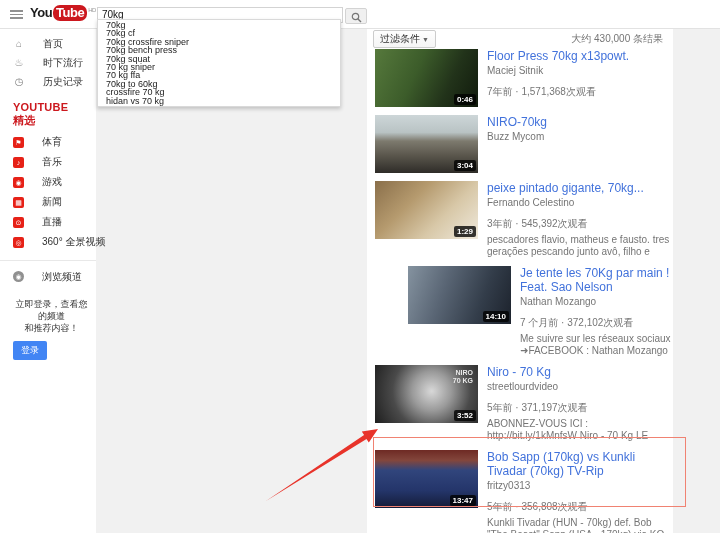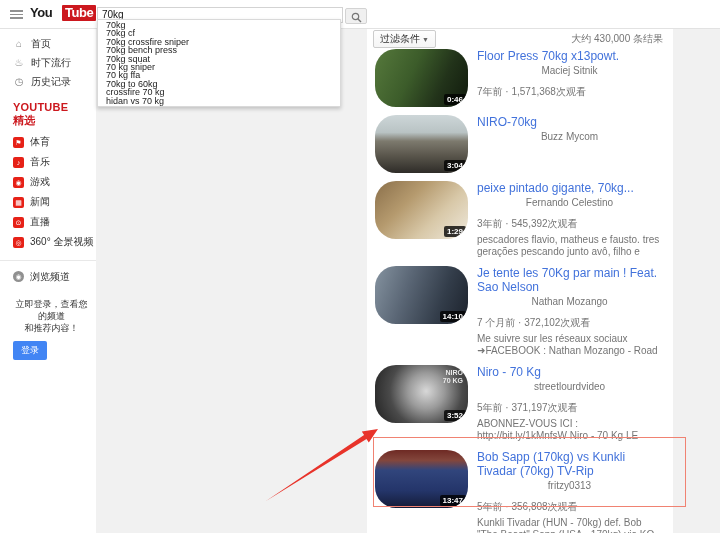--- a/index.html
+++ b/index.html
@@ -8,64 +8,64 @@
     background:#f1f1f1;
     font-family:"Liberation Sans","DejaVu Sans",sans-serif;
     -webkit-font-smoothing:antialiased;
   }
   
   .topbar{position:absolute;left:0;top:0;width:720px;height:28px;background:#fff;
     border-bottom:1px solid #e2e2e2;z-index:20;}
   .hamburger{position:absolute;left:10px;top:10px;width:13px;height:9px;cursor:pointer;}
   .hamburger span{display:block;height:1.5px;background:#909090;margin-bottom:2px;}
   .logo{position:absolute;left:30px;top:5px;font-weight:700;font-size:13px;letter-spacing:-0.5px;color:#1b1b1b;}
-  .logo .tube{display:inline-block;background:#cc181e;color:#fff;border-radius:1px;padding:0 3px 1px 3px;margin-left:10px;}
+  .logo .tube{display:inline-block;background:#cc181e;color:#fff;border-radius:7px;padding:0 3px 1px 3px;margin-left:1px;}
   .logo sup{font-size:6px;color:#999;font-weight:400;margin-left:1px;}
   .searchwrap{position:absolute;left:97px;top:4px;}
   .searchbox{width:236px;height:14px;border:1px solid #d3d3d3;font-size:10px;padding:0 4px;color:#111;
     font-family:inherit;background:#fff;outline:none;}
   .searchbtn{position:absolute;left:248px;top:4px;width:22px;height:16px;background:#f0f0f0;
     border:1px solid #d3d3d3;border-radius:2px;padding:0;cursor:pointer;}
   .searchbtn svg{display:block;margin:2px auto 0;}
   
   .dropdown{position:absolute;left:97px;top:19px;width:242px;background:#fff;
     border:1px solid #d9d9d9;box-shadow:0 2px 4px rgba(0,0,0,.2);z-index:25;padding:1px 0;}
   .dropdown div{font-size:9px;line-height:8.4px;padding:0 8px;color:#222;white-space:nowrap;cursor:pointer;}
   
   .sidebar{position:absolute;left:0;top:28px;width:96px;height:505px;background:#fff;z-index:10;}
   .nav-row,.chan-row,.browse-row{display:flex;align-items:center;height:19px;padding-left:13px;cursor:pointer;}
   .chan-row{height:20px;}
   .nav-row .g{width:12px;font-size:10px;color:#888;text-align:center;}
-  .nav-row .t,.chan-row .t,.browse-row .t{font-size:10px;color:#333;margin-left:6px;white-space:nowrap;}
+  .nav-row .t,.chan-row .t,.browse-row .t{font-size:10px;color:#333;margin-left:18px;white-space:nowrap;}
   .sec-label{font-size:11px;color:#cc181e;font-weight:700;padding:10px 17px 4px 13px;letter-spacing:.2px;}
   .chan-row .g{width:11px;height:11px;background:#e62117;border-radius:2px;color:#fff;font-size:7px;
     line-height:11px;text-align:center;flex:none;}
   .side-divider{border-top:1px solid #e8e8e8;margin:8px 0 6px 0;}
   .browse-row .g{width:11px;height:11px;border-radius:50%;background:#909090;color:#fff;font-size:7px;
     line-height:11px;text-align:center;flex:none;}
   .promo{font-size:9px;color:#333;line-height:12px;padding:12px 6px 0 13px;text-align:center;}
   .signin-btn{margin:7px 0 0 13px;background:#4285f4;color:#fff;border:none;border-radius:2px;
     font-size:9px;padding:3px 8px;cursor:pointer;font-family:inherit;}
   
   .results-panel{position:absolute;left:367px;top:28px;width:306px;height:505px;background:#fff;z-index:5;}
   .results-head{display:flex;justify-content:space-between;align-items:center;padding:3px 10px 0 6px;height:16px;}
   .filter-btn{font-size:10px;color:#333;background:linear-gradient(#fefefe,#f5f5f5);
     border:1px solid #ccc;border-radius:2px;padding:1px 6px;cursor:pointer;font-family:inherit;}
   .filter-btn .caret{font-size:7px;color:#666;margin-left:2px;}
   .results-count{font-size:10px;color:#757575;}
   .rows{padding:2px 0 0 8px;}
   .row{display:flex;margin-bottom:8px;}
-  .thumb{width:93px;height:58px;position:relative;flex:none;cursor:pointer;overflow:hidden;border-radius:21px;}
+  .thumb{width:103px;height:58px;position:relative;flex:none;cursor:pointer;overflow:hidden;}
   .dur{position:absolute;right:2px;bottom:2px;background:rgba(0,0,0,.78);color:#fff;
     font-size:8px;font-weight:700;padding:0 3px;border-radius:2px;line-height:11px;}
   .ovl{position:absolute;font-weight:700;white-space:pre;}
   .meta-col{margin-left:9px;width:185px;}
   .vtitle{font-size:12px;line-height:14px;color:#4272db;cursor:pointer;display:block;
     max-height:28px;overflow:hidden;}
-  .vchan{font-size:10px;color:#757575;margin-top:2px;cursor:pointer;text-align:center;}
+  .vchan{font-size:10px;color:#757575;margin-top:2px;cursor:pointer;}
   .vmeta{font-size:10px;color:#757575;margin-top:9px;}
   .vdesc{font-size:10px;color:#757575;line-height:12px;margin-top:3px;max-height:24px;overflow:hidden;}
   
   .hl-box{position:absolute;left:373px;top:437px;width:311px;height:68px;
     border:1px solid #f08272;z-index:30;pointer-events:none;}
   .arrow-svg{position:absolute;left:0;top:0;z-index:31;pointer-events:none;}
 </style>
 </head>
 <body>
 
@@ -188,21 +188,21 @@
           <span class="dur">1:29</span>
         </div>
         <div class="meta-col">
           <a class="vtitle">peixe pintado gigante, 70kg...</a>
           <div class="vchan">Fernando Celestino</div>
           <div class="vmeta">3年前 · 545,392次观看</div>
           <div class="vdesc">pescadores flavio, matheus e fausto. tres gerações pescando junto avô, filho e neto.</div>
         </div>
       </div>
       <div class="row">
-        <div class="thumb" style="background: linear-gradient(110deg, rgb(133, 147, 160) 0%, rgb(90, 102, 117) 35%, rgb(51, 61, 74) 70%, rgb(28, 34, 44) 100%);">
+        <div class="thumb" style="background: linear-gradient(110deg, rgb(133, 147, 160) 0%, rgb(90, 102, 117) 35%, rgb(51, 61, 74) 70%, rgb(28, 34, 44) 100%); margin-left: 33px;">
           <span class="dur">14:10</span>
         </div>
         <div class="meta-col">
           <a class="vtitle">Je tente les 70Kg par main ! Feat. Sao Nelson</a>
           <div class="vchan">Nathan Mozango</div>
           <div class="vmeta">7 个月前 · 372,102次观看</div>
           <div class="vdesc">Me suivre sur les réseaux sociaux ➜FACEBOOK : Nathan Mozango - Road to Aesthetics ➜INSTAGRAM :...</div>
         </div>
       </div>
       <div class="row">

